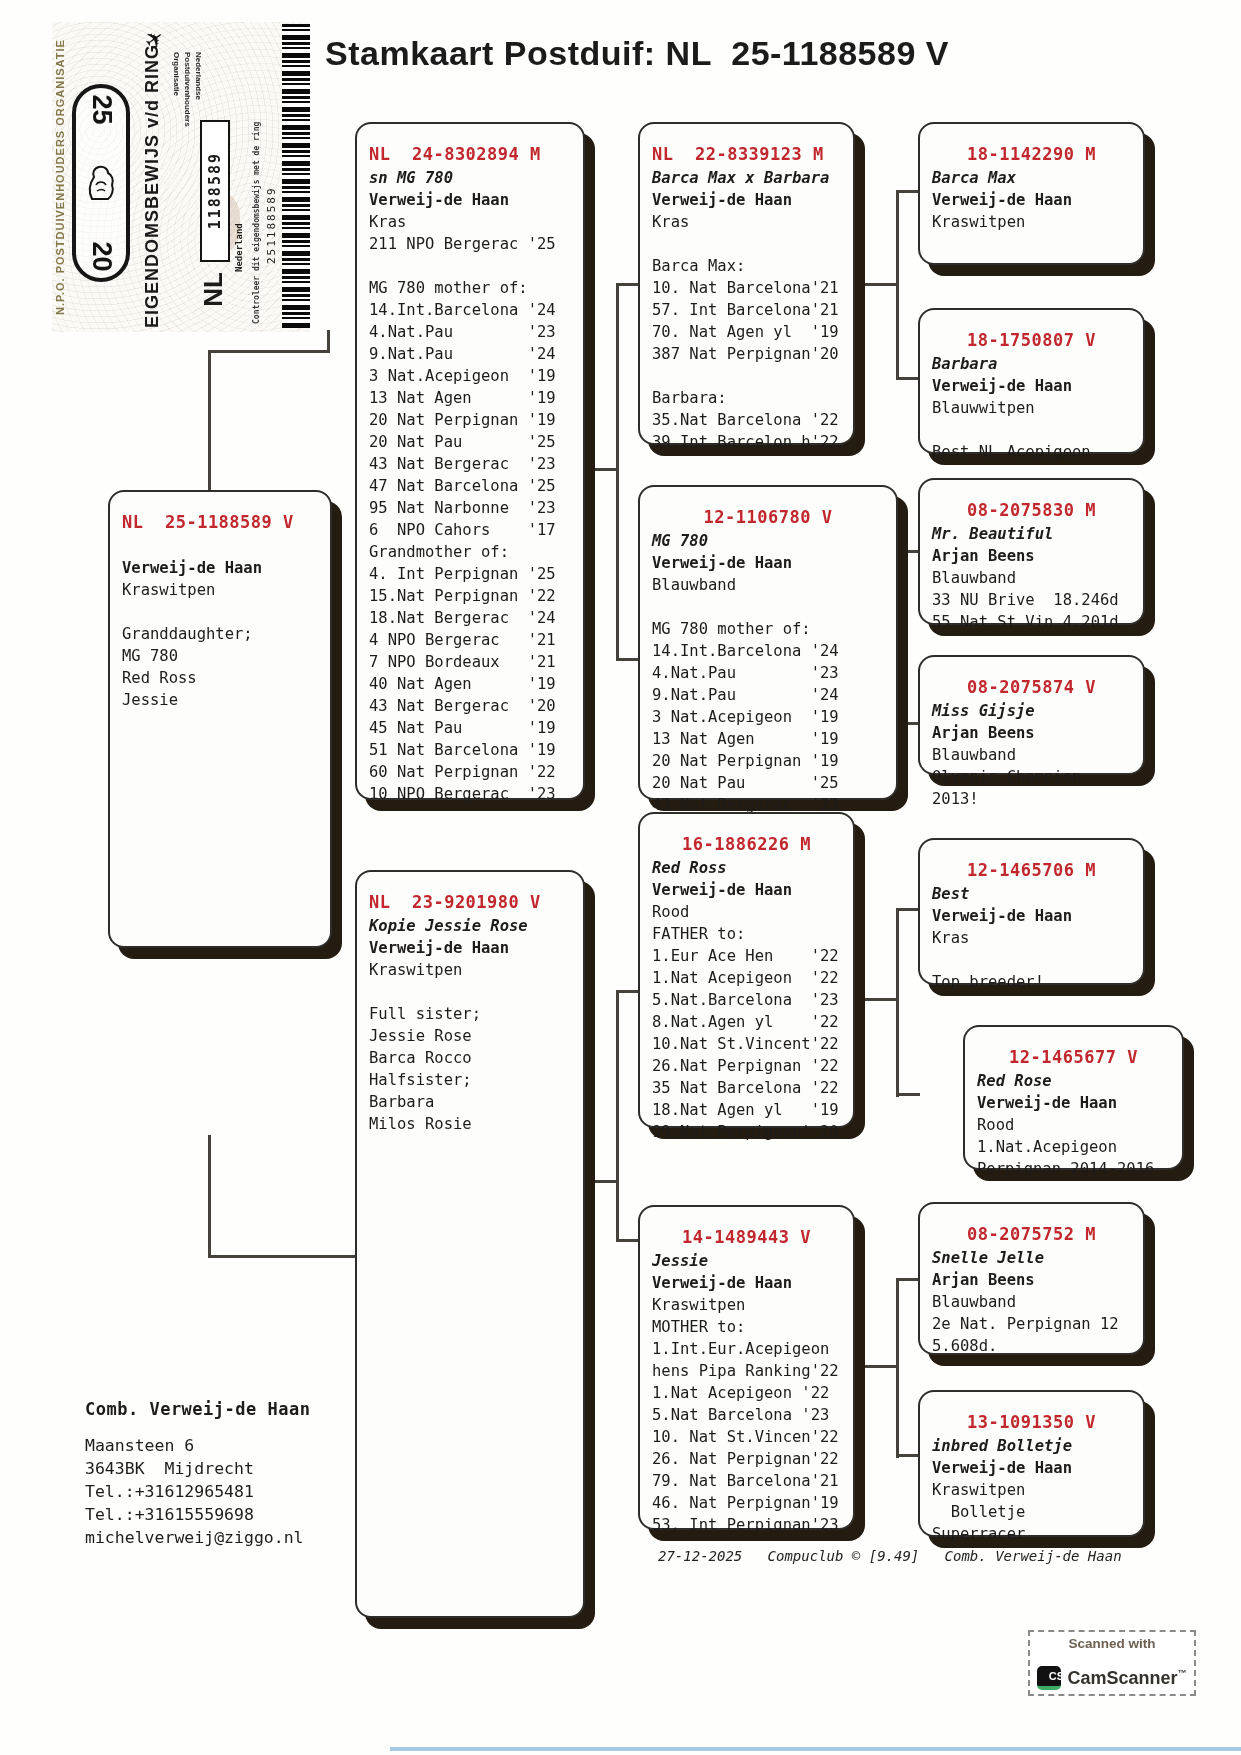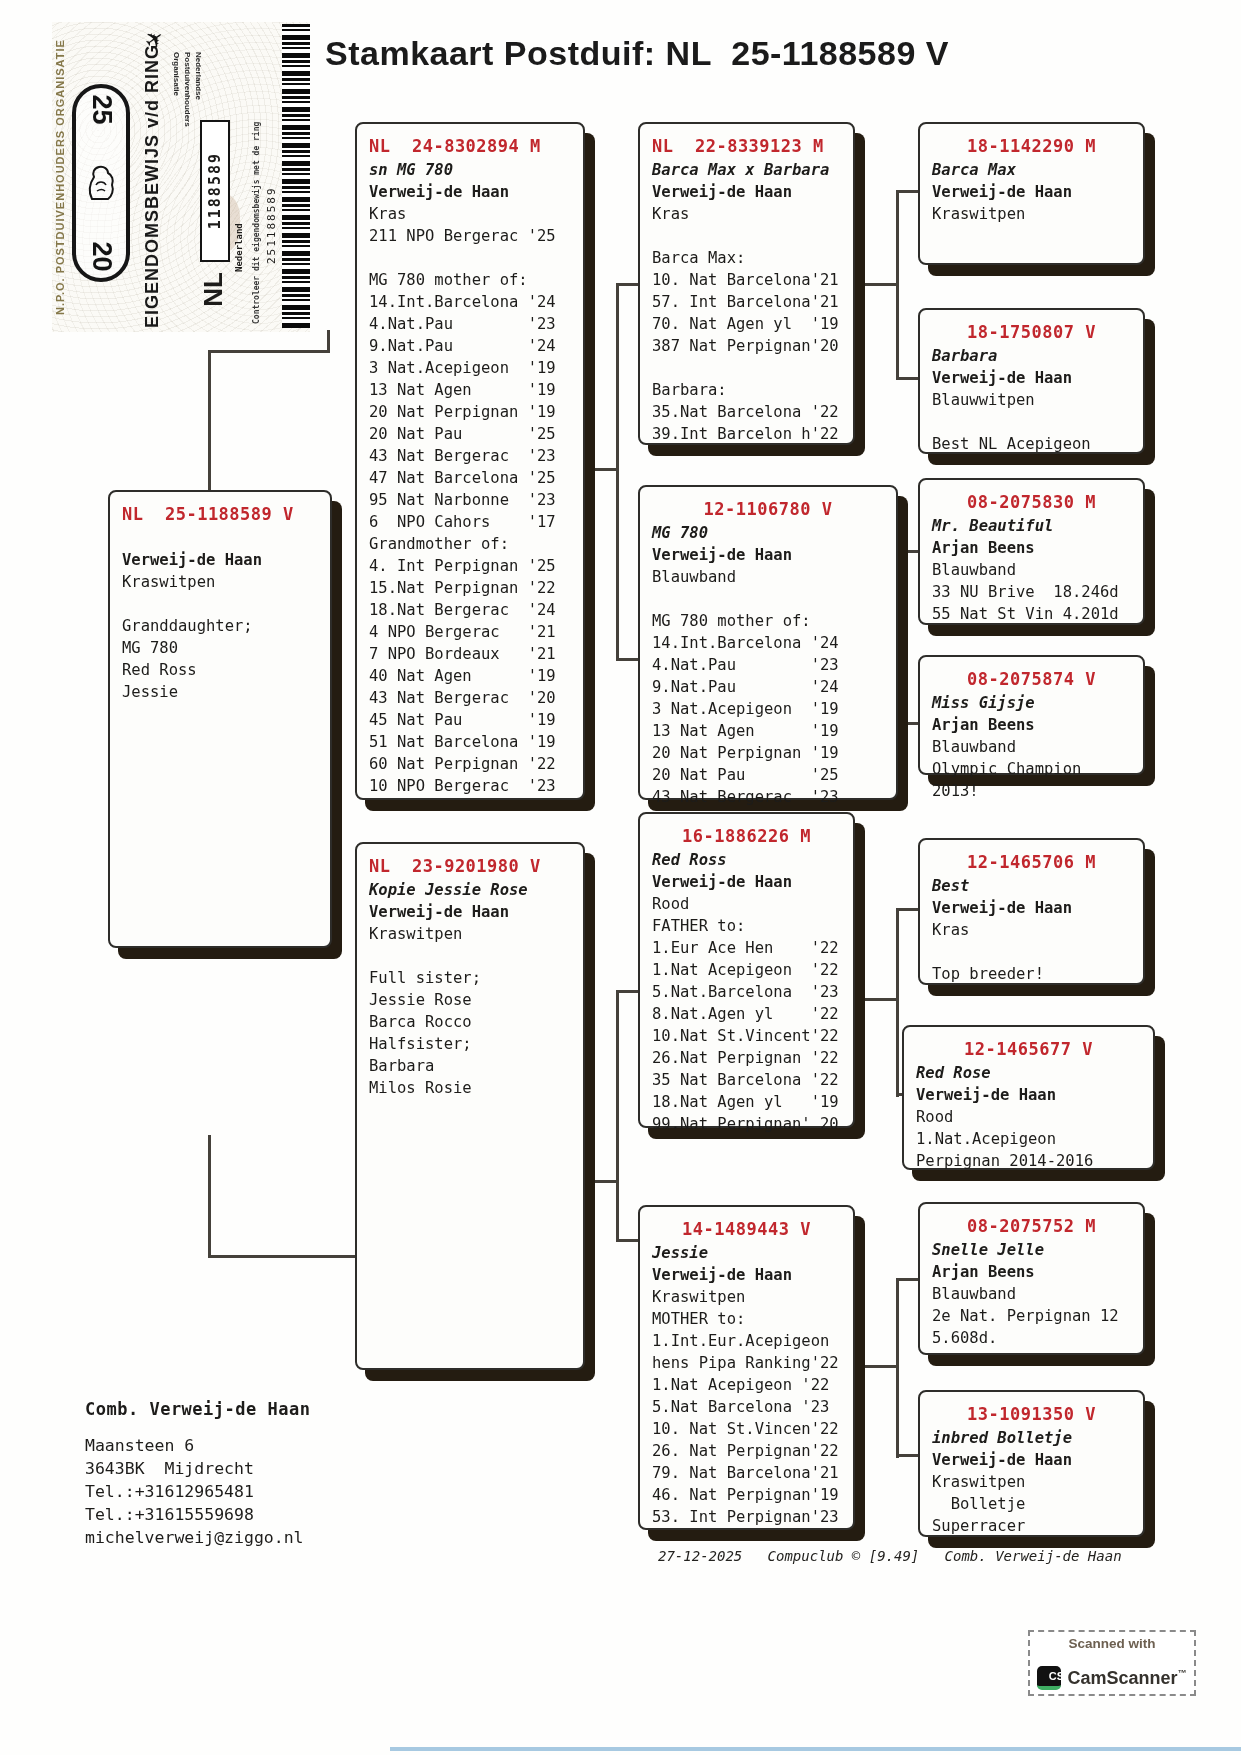--- a/index.html
+++ b/index.html
@@ -3,22 +3,22 @@
 <meta charset="utf-8">
 <style>
   html,body{margin:0;padding:0;background:#e9e9e9;}
   .page{position:relative;width:1241px;height:1755px;margin:0 auto;background:#fefefd;
         font-family:"DejaVu Sans Mono",monospace;color:#1d1c1a;overflow:hidden;}
   .title{position:absolute;left:325px;top:34px;font-family:"Liberation Sans",sans-serif;
          font-weight:bold;font-size:34px;color:#1b1b1b;white-space:pre;letter-spacing:.5px;}
   
   .conn{position:absolute;background:#45413b;}
   
-  .pbox{position:absolute;background:#fdfdfb;border:2.5px solid #2e2d2a;border-radius:8px;
-        box-shadow:10px 11px 0 #241c11;padding:10px 12px;box-sizing:border-box;}
+  .pbox{position:absolute;background:#fdfdfb;border:2.5px solid #2e2d2a;border-radius:16px;
+        box-shadow:10px 11px 0 #241c11;padding:18px 12px;box-sizing:border-box;}
   .pbox-head{font-size:17px;font-weight:bold;color:#c1272d;letter-spacing:.5px;
              line-height:25px;white-space:pre;}
   .pbox-head.center{text-align:center;}
   .pline{font-size:15.5px;line-height:22px;white-space:pre;}
   .pline.nm{font-weight:bold;font-style:italic;}
   .pline.ow{font-weight:bold;}
   
   .contact{position:absolute;left:85px;top:1398px;font-size:16.5px;line-height:23px;white-space:pre;}
   .contact .c0{font-weight:bold;font-size:17px;margin-bottom:13px;letter-spacing:.5px;}
   .dateline{position:absolute;left:658px;top:1548px;font-size:14px;font-style:italic;
@@ -173,21 +173,21 @@
         <div class="pline">18.Nat Bergerac  '24</div>
         <div class="pline">4 NPO Bergerac   '21</div>
         <div class="pline">7 NPO Bordeaux   '21</div>
         <div class="pline">40 Nat Agen      '19</div>
         <div class="pline">43 Nat Bergerac  '20</div>
         <div class="pline">45 Nat Pau       '19</div>
         <div class="pline">51 Nat Barcelona '19</div>
         <div class="pline">60 Nat Perpignan '22</div>
         <div class="pline">10 NPO Bergerac  '23</div>
       </div>
-      <div class="pbox" style="left: 355px; top: 842px; width: 230px; height: 528px;">
+      <div class="pbox" style="left: 355px; top: 870px; width: 230px; height: 748px;">
         <div class="pbox-head">NL  23-9201980 V</div>
         <div class="pline nm">Kopie Jessie Rose</div>
         <div class="pline ow">Verweij-de Haan</div>
         <div class="pline">Kraswitpen</div>
         <div class="pline">&nbsp;</div>
         <div class="pline">Full sister;</div>
         <div class="pline">Jessie Rose</div>
         <div class="pline">Barca Rocco</div>
         <div class="pline">Halfsister;</div>
         <div class="pline">Barbara</div>
@@ -288,21 +288,21 @@
         <div class="pline">2013!</div>
       </div>
       <div class="pbox" style="left: 918px; top: 838px; width: 227px; height: 147px;">
         <div class="pbox-head center">12-1465706 M</div>
         <div class="pline nm">Best</div>
         <div class="pline ow">Verweij-de Haan</div>
         <div class="pline">Kras</div>
         <div class="pline">&nbsp;</div>
         <div class="pline">Top breeder!</div>
       </div>
-      <div class="pbox" style="left: 902px; top: 1025px; width: 253px; height: 145px;">
+      <div class="pbox" style="left: 963px; top: 1025px; width: 221px; height: 145px;">
         <div class="pbox-head center">12-1465677 V</div>
         <div class="pline nm">Red Rose</div>
         <div class="pline ow">Verweij-de Haan</div>
         <div class="pline">Rood</div>
         <div class="pline">1.Nat.Acepigeon</div>
         <div class="pline">Perpignan 2014-2016</div>
       </div>
       <div class="pbox" style="left: 918px; top: 1202px; width: 227px; height: 153px;">
         <div class="pbox-head center">08-2075752 M</div>
         <div class="pline nm">Snelle Jelle</div>

